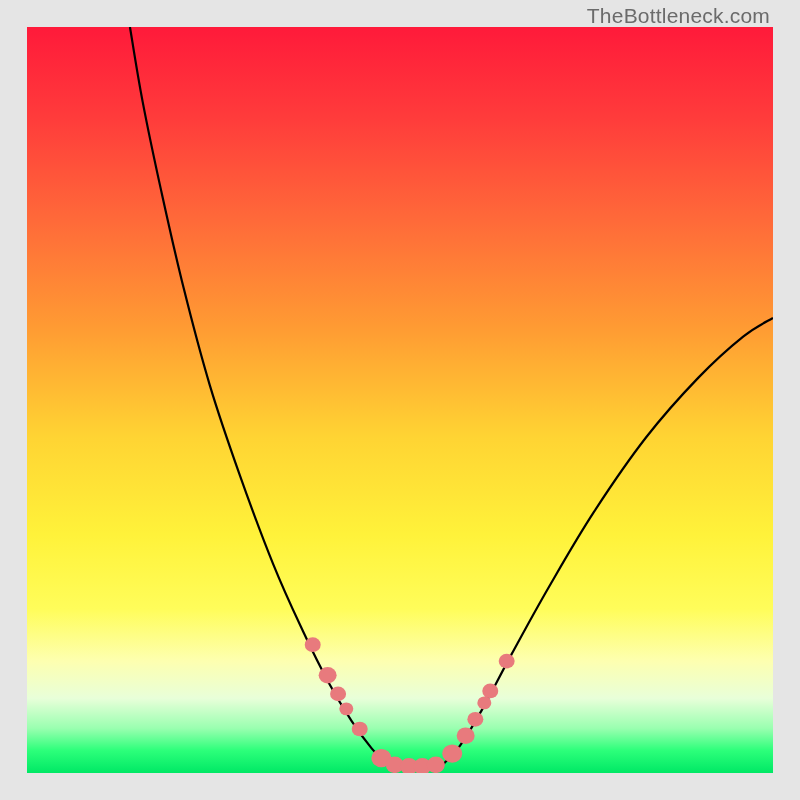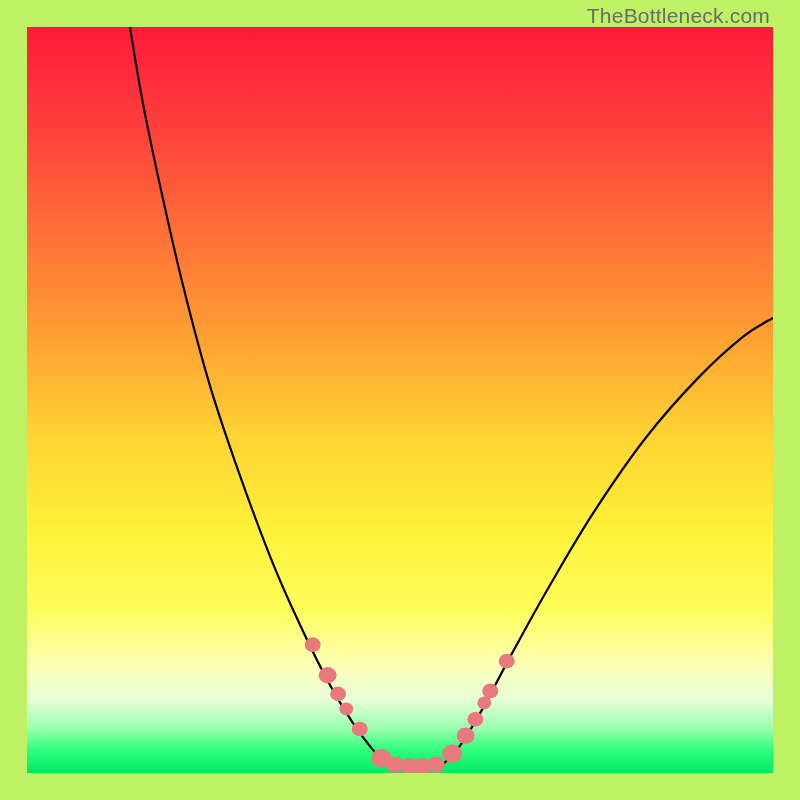--- a/index.html
+++ b/index.html
@@ -8,21 +8,21 @@
     width: 800px;
     height: 800px;
     background: #000;
     overflow: hidden;
     font-family: Arial, Helvetica, sans-serif;
   }
   .stage {
     position: relative;
     width: 800px;
     height: 800px;
-    background: #bef264;
+    background: #e5e5e5;
   }
   .plot {
     position: absolute;
     left: 27px;
     top: 27px;
     width: 746px;
     height: 746px;
     background: linear-gradient(to bottom,
       #ff1a3a 0%,
       #ff3b3b 12%,

